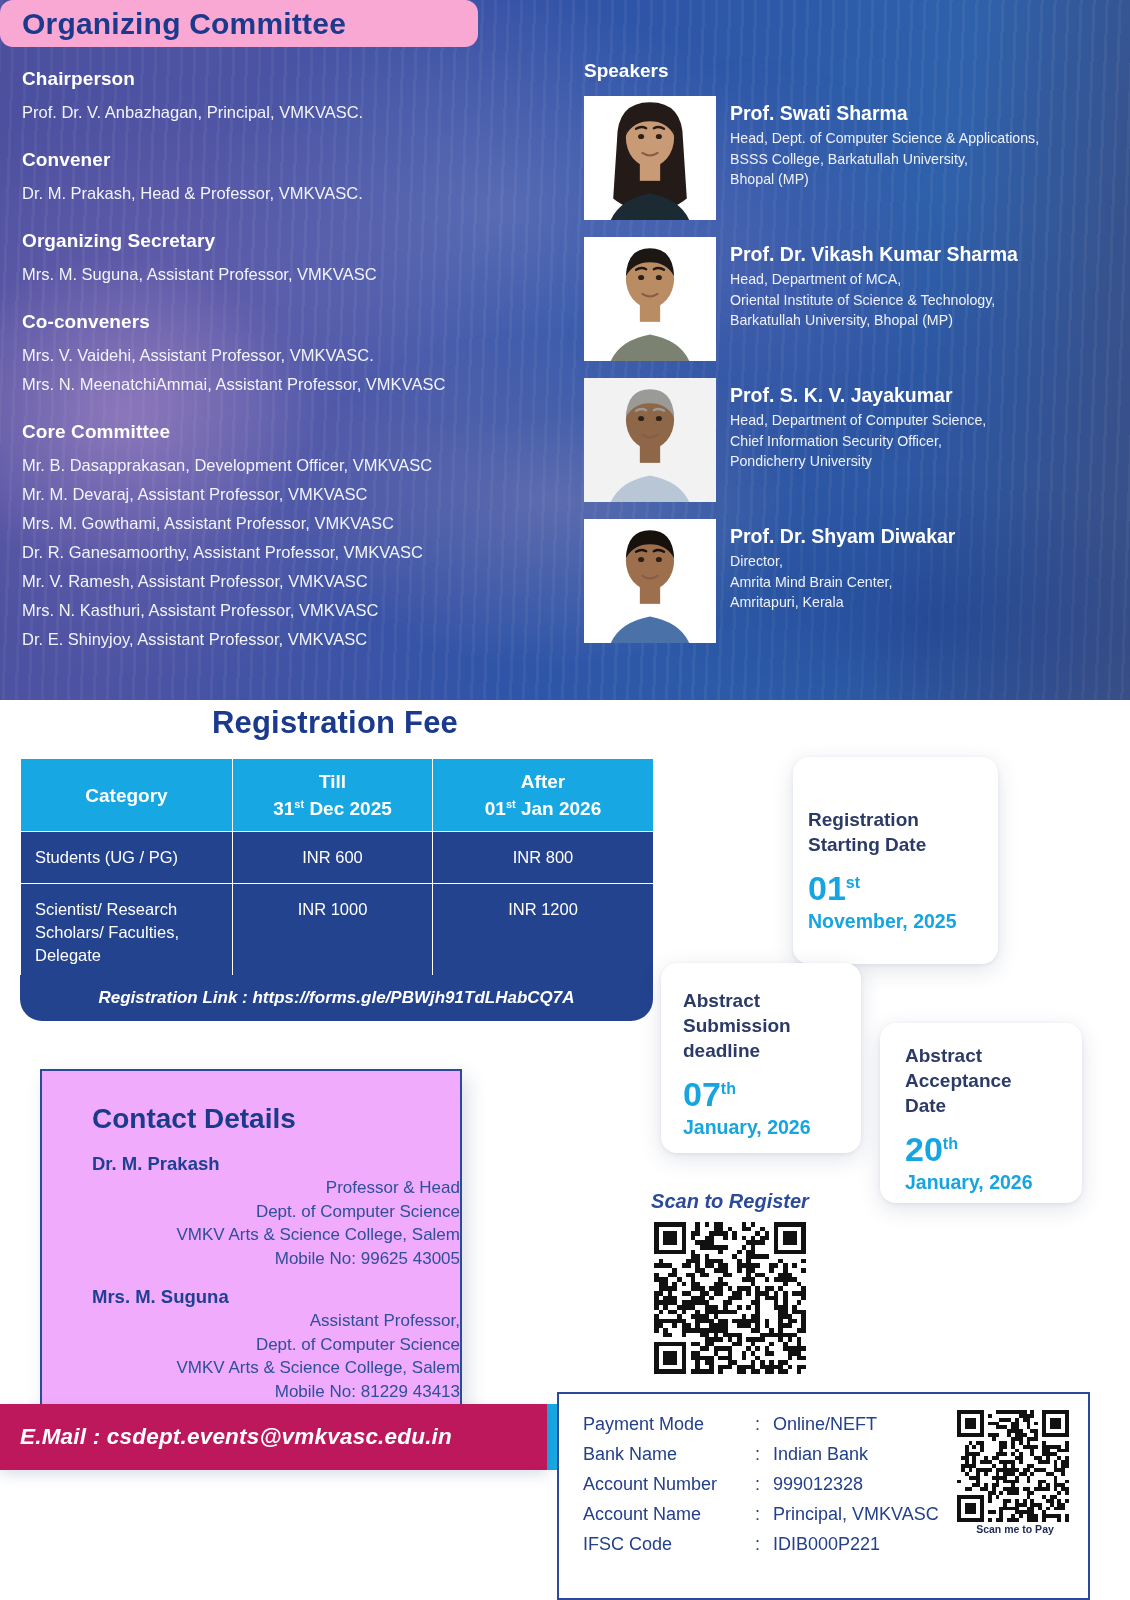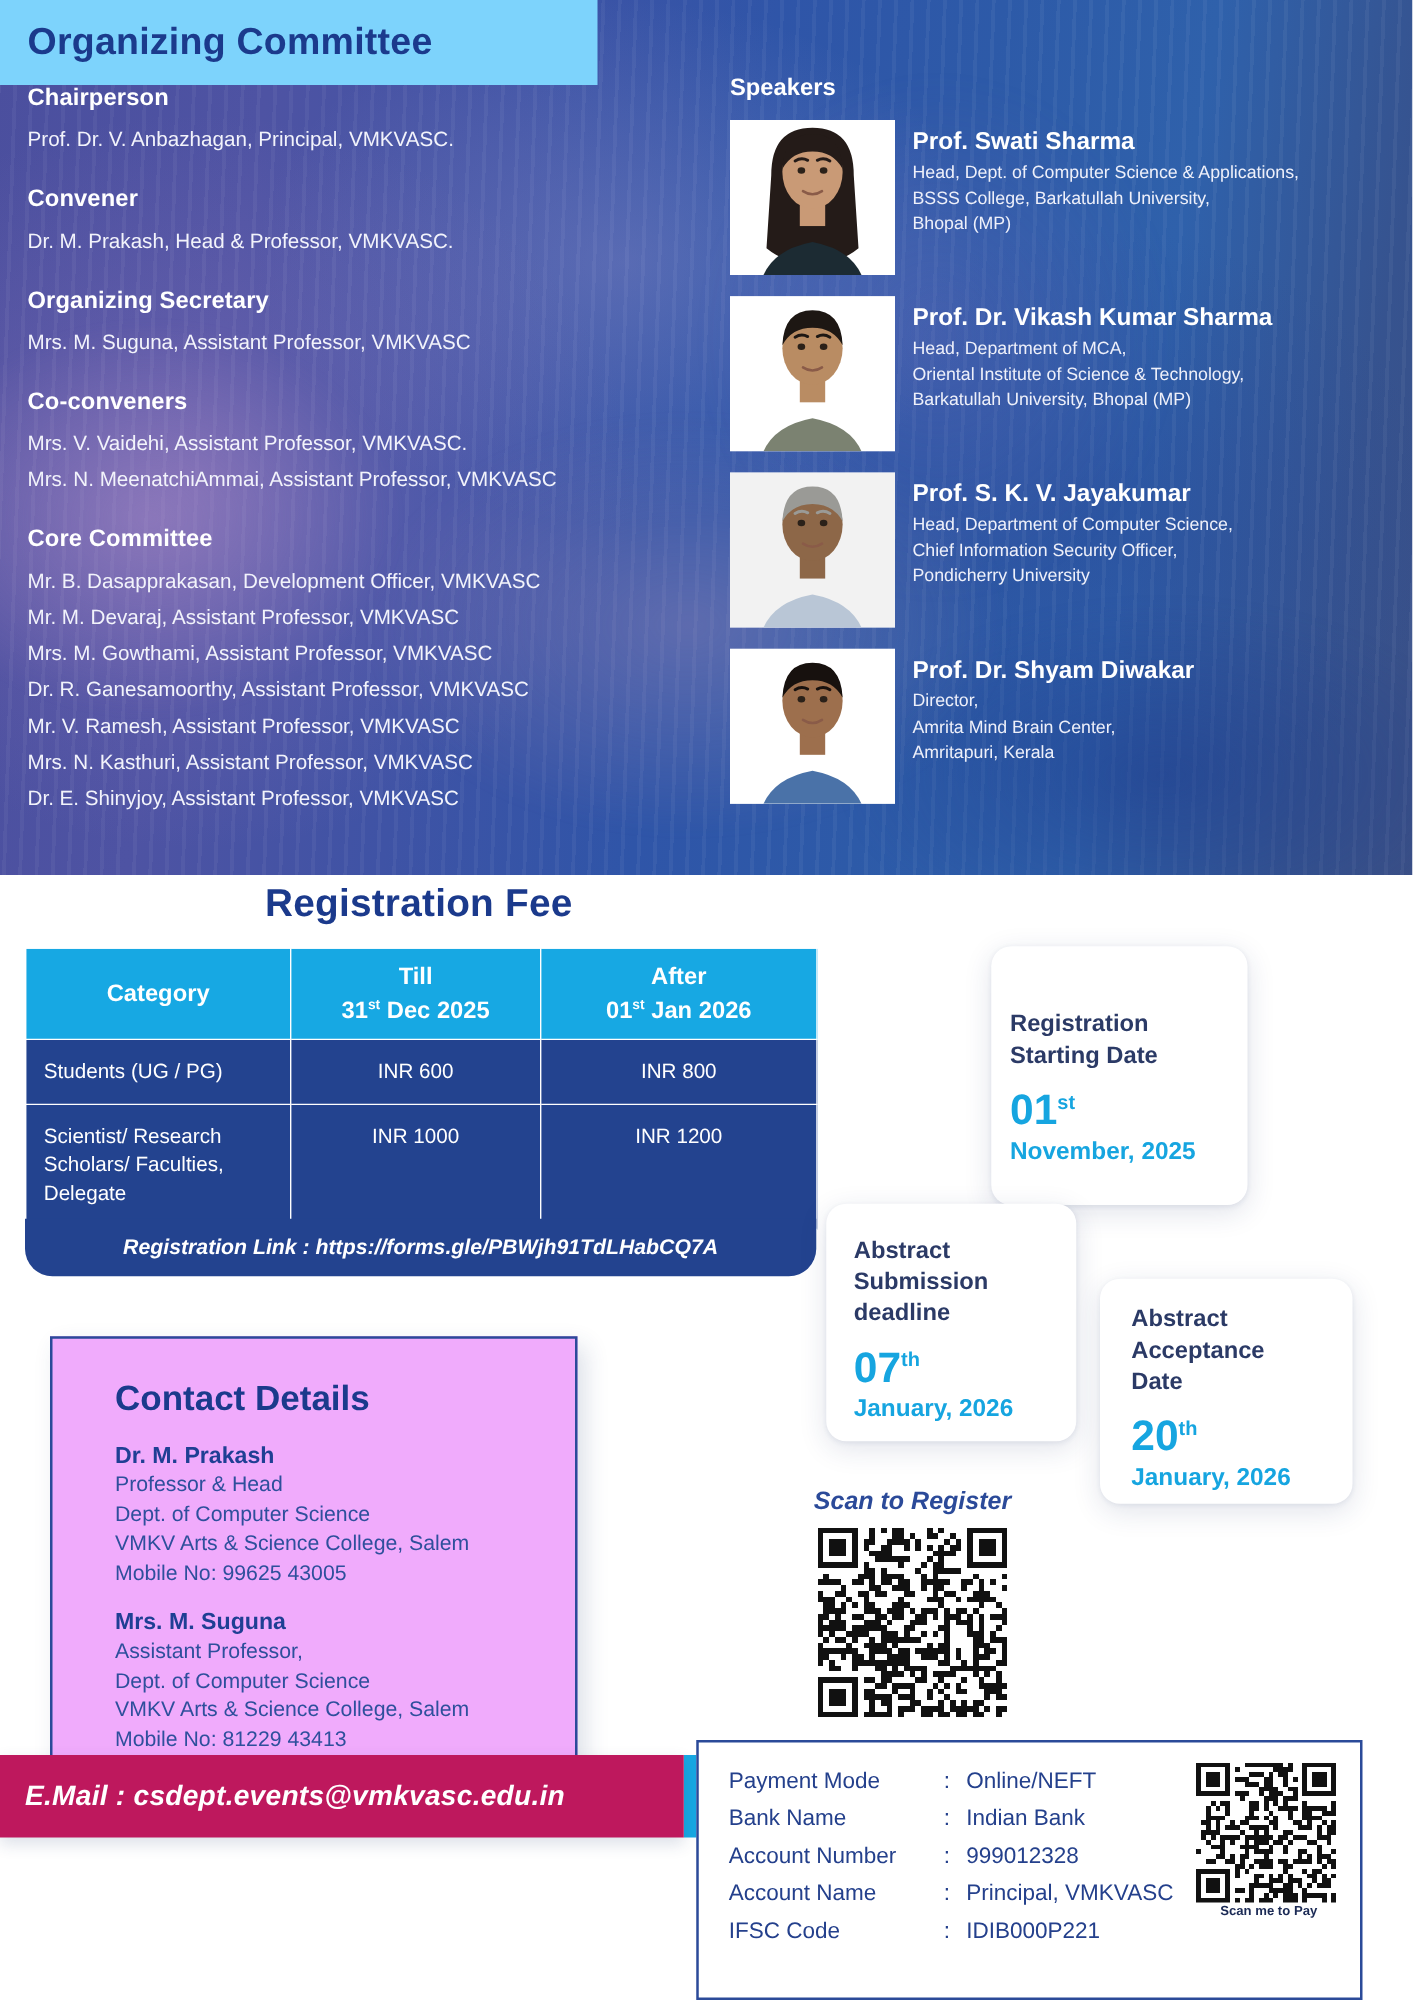--- a/index.html
+++ b/index.html
@@ -44,22 +44,22 @@
     filter: blur(6px);
   }
   .top-panel .blob4 {
     position:absolute; left:560px; top:60px; width:380px; height:420px;
     background: radial-gradient(ellipse at center, rgba(120,110,190,0.28), rgba(120,110,190,0) 70%);
     filter: blur(8px);
   }
 
   
   .title-chip {
-    position:absolute; left:0; top:0; width:478px; height:68px;
-    background:#7dd3fc; display:flex; align-items:center;
+    position:absolute; left:0; top:0; width:478px; height:47px;
+    background:#f9a8d4; display:flex; align-items:center;border-radius:13px;
   }
   .title-chip h1 {
     margin-left:22px; color:#1b3a8c; font-size:30px; font-weight:bold;
     letter-spacing:.2px; white-space:nowrap;
   }
 
   
   .committee { position:absolute; left:22px; top:60px; width:560px; color:#fff; }
   .c-head {
     font-size:19px; font-weight:bold; color:#ffffff;
@@ -126,21 +126,21 @@
     position:absolute; left:40px; top:1069px; width:422px; height:341px;
     background:#f0abfc; border:2px solid #2b4a99;
     box-shadow: 6px 8px 18px rgba(40,60,110,0.16);
   }
   .contact-box h2 {
     color:#1b3a8c; font-size:28px; font-weight:bold;
     margin:32px 0 16px 50px;
   }
   .c-person { margin:0 0 14px 50px; }
   .c-person .nm { color:#1f3f94; font-size:18.5px; font-weight:bold; line-height:25px; }
-  .c-person .ln { color:#2e4f9c; font-size:17px; line-height:23.5px; font-weight:400; }
+  .c-person .ln { color:#2e4f9c; font-size:17px; line-height:23.5px; font-weight:400;text-align:right; }
 
   .email-bar {
     position:absolute; left:0px; top:1404px; width:547px; height:66px;
     background:#be185d; display:flex; align-items:center;
     box-shadow: 0 5px 12px rgba(40,60,110,0.16);
   }
   .email-bar span {
     margin-left:20px; color:#ffffff; font-size:22.5px;
     font-weight:bold; font-style:italic; letter-spacing:.2px;
   }

